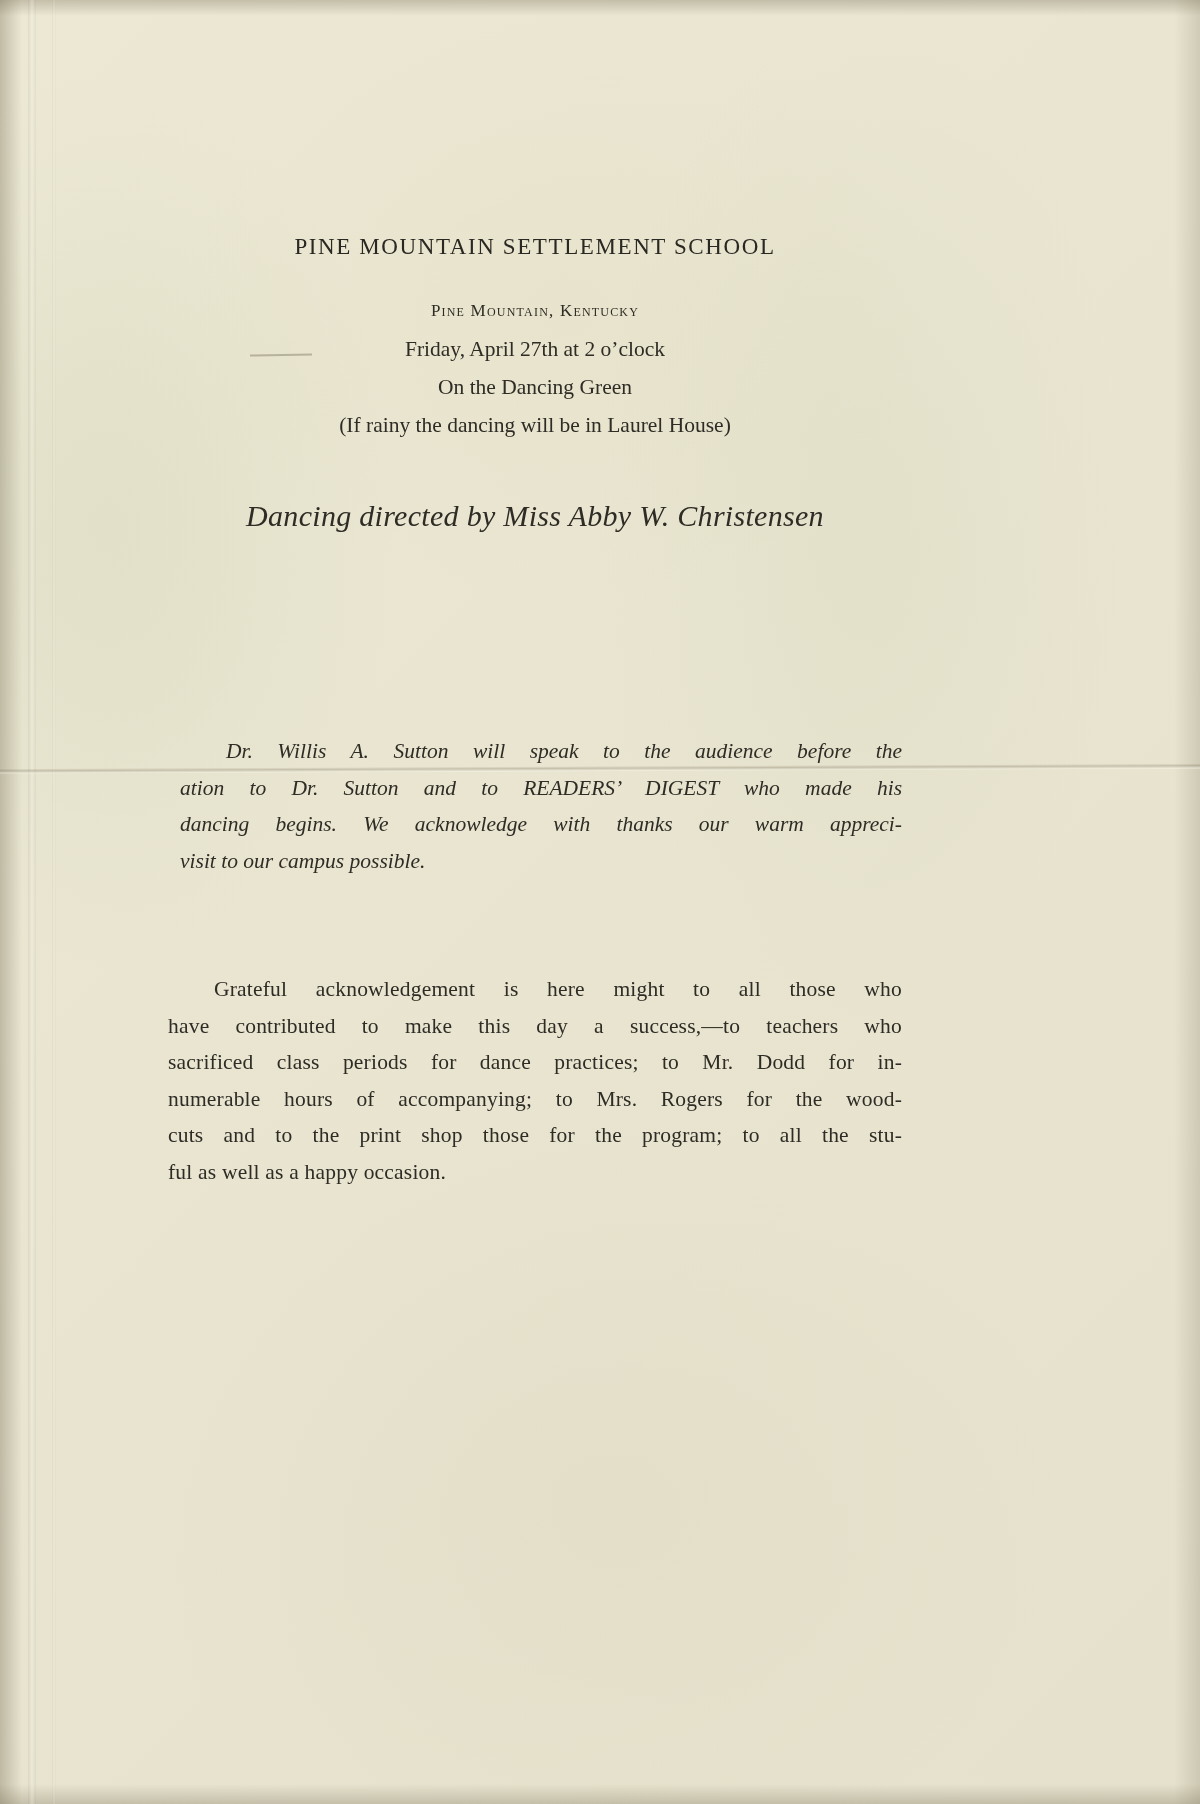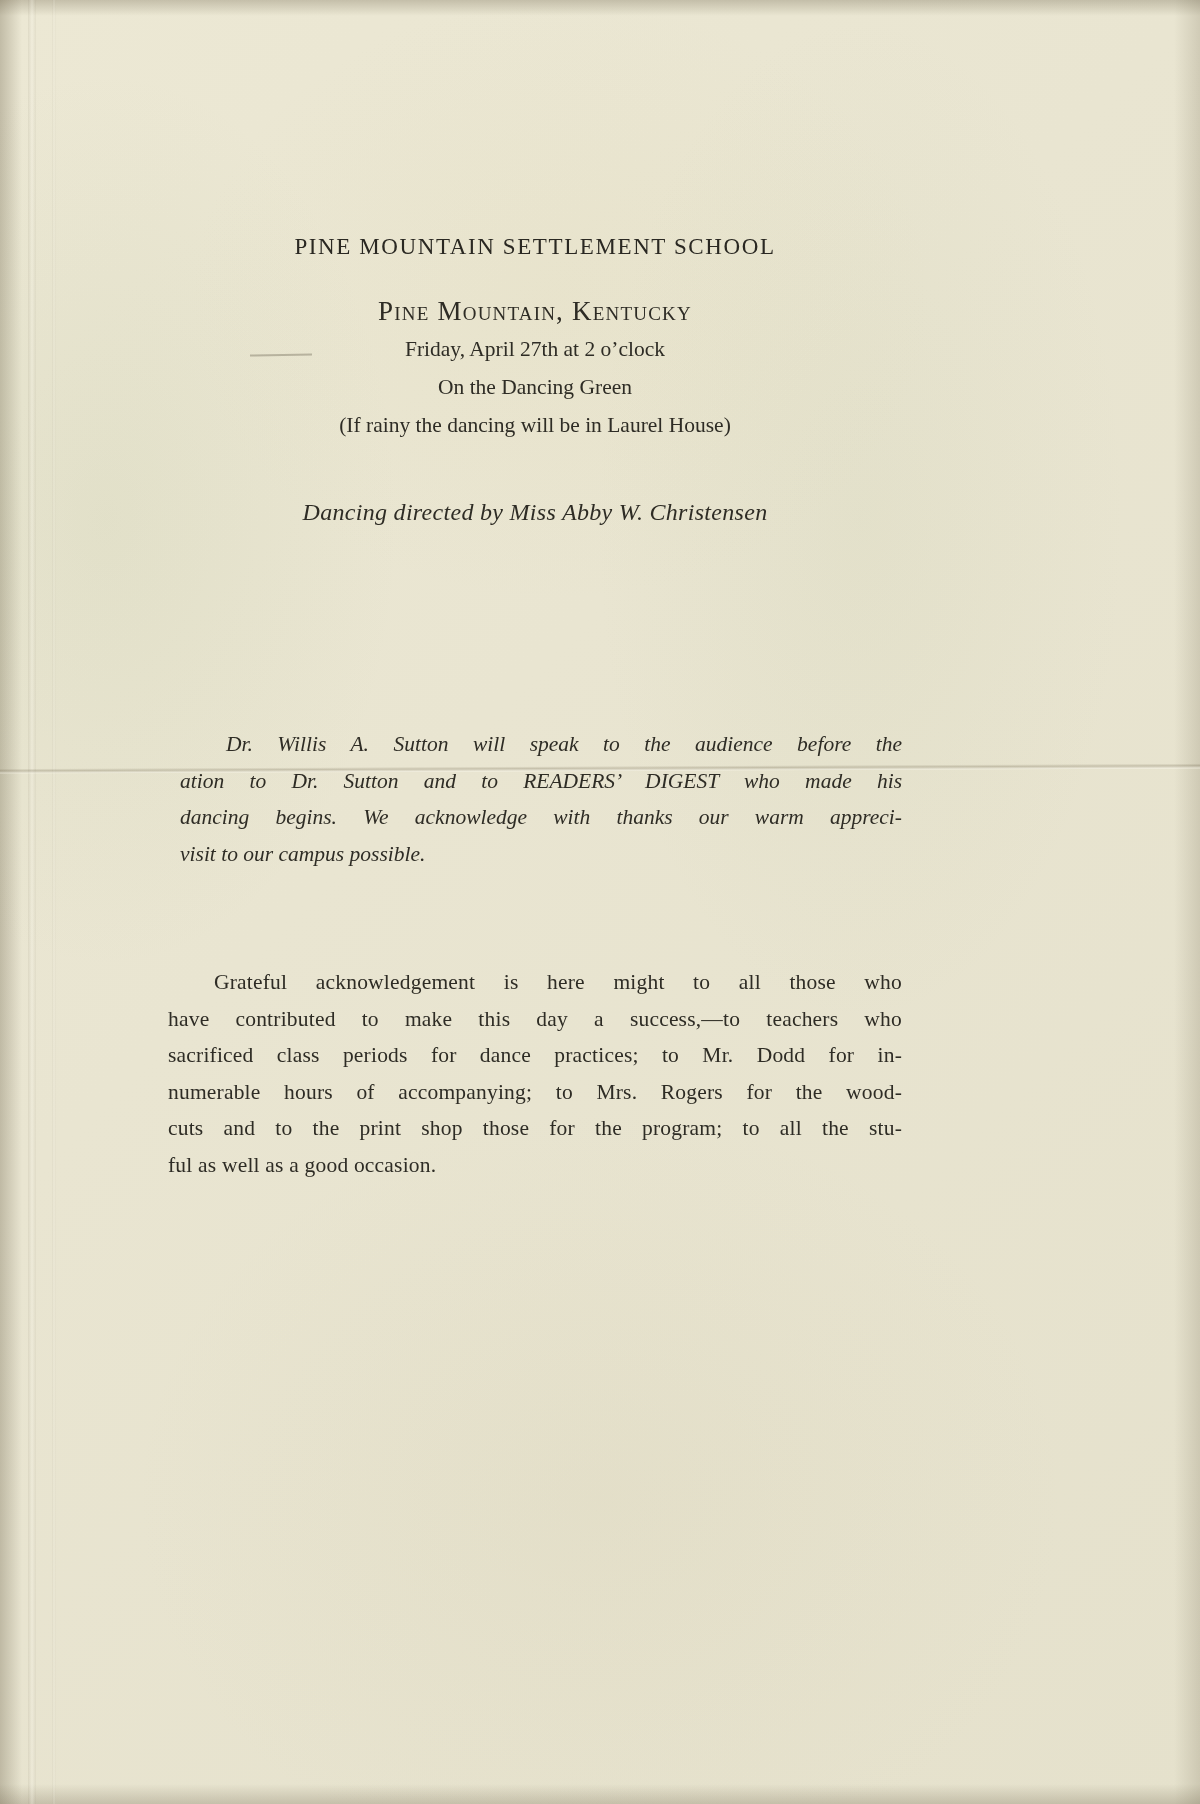--- a/index.html
+++ b/index.html
@@ -88,27 +88,27 @@
   .hdr {
     margin-top: 32px;
     text-align: center;
     font-size: 21.5px;
     line-height: 38px;
     color: #2e2c25;
   }
   .hdr .smallcaps {
     font-variant: small-caps;
     letter-spacing: 1.2px;
-    font-size: 27px;
+    font-size: 17px;
   }
   .credit {
     margin-top: 55px;
     text-align: center;
     font-style: italic;
-    font-size: 24px;
+    font-size: 30px;
     letter-spacing: 0.3px;
   }
   .para {
     font-size: 21.5px;
     line-height: 36.5px;
   }
   .para .line {
     text-align: justify;
     text-align-last: justify;
   }
@@ -156,16 +156,16 @@
     <div class="line">dancing begins. We acknowledge with thanks our warm appreci-</div>
     <div class="line last">visit to our campus possible.</div>
   </div>
 
   <div class="para roman">
     <div class="line first">Grateful acknowledgement is here might to all those who</div>
     <div class="line">have contributed to make this day a success,—to teachers who</div>
     <div class="line">sacrificed class periods for dance practices; to Mr. Dodd for in-</div>
     <div class="line">numerable hours of accompanying; to Mrs. Rogers for the wood-</div>
     <div class="line">cuts and to the print shop those for the program; to all the stu-</div>
-    <div class="line last">ful as well as a good occasion.</div>
+    <div class="line last">ful as well as a happy occasion.</div>
   </div>
 
 </div>
 
 </body></html>

